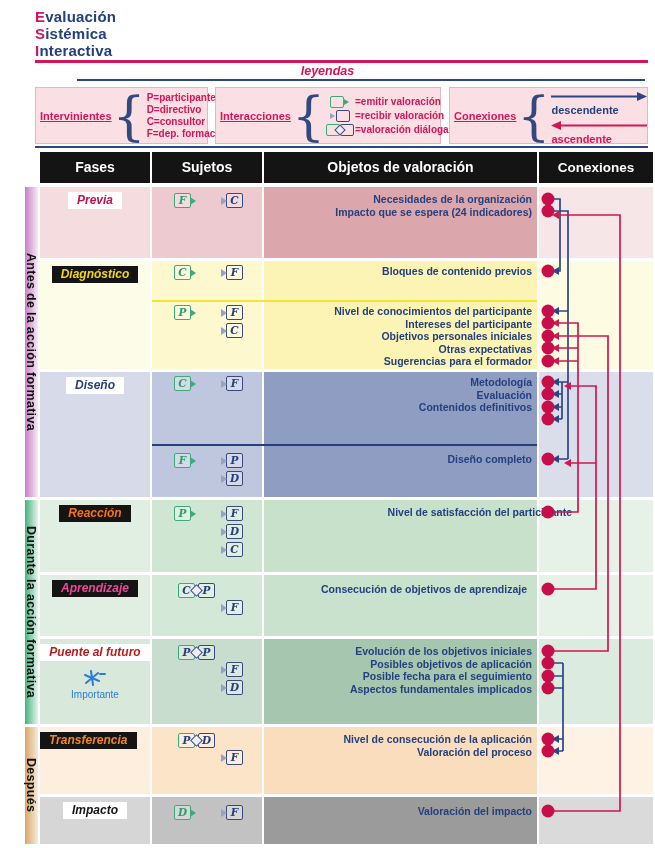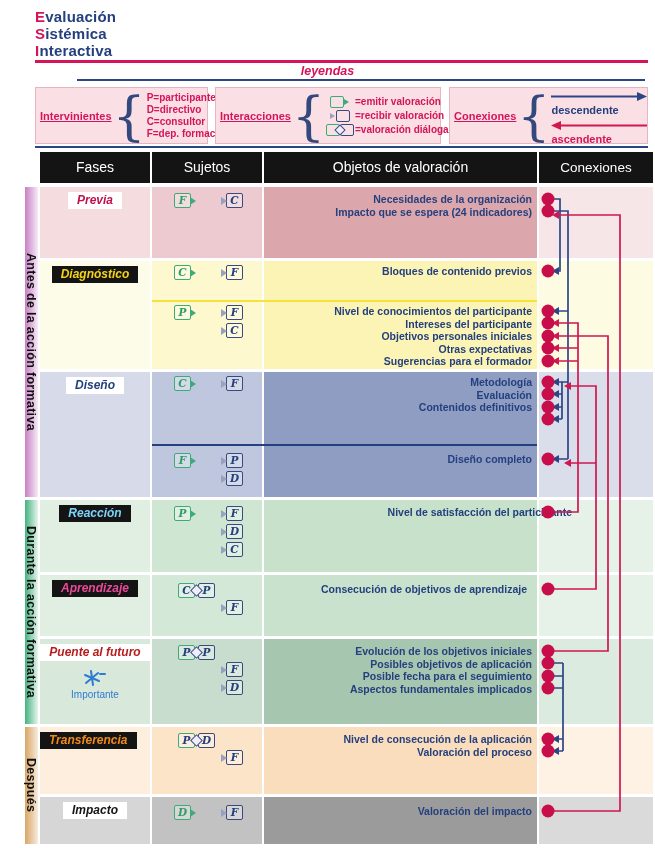--- a/index.html
+++ b/index.html
@@ -14,21 +14,21 @@
   #leyendas{left:0;top:64px;width:655px;text-align:center;color:#d5145a;font-style:italic;font-weight:bold;font-size:12.5px;}
   
   .lgbox{background:#fadfe4;border:1px solid #e5b6c2;display:flex;align-items:center;box-sizing:border-box;padding:1px 4px;}
   .lglabel{color:#d5145a;font-weight:bold;font-size:11px;text-decoration:underline;white-space:nowrap;}
   .brace{font-family:"DejaVu Serif",serif;color:#33497e;font-size:52px;font-weight:normal;line-height:50px;margin:0 1px;}
   .lgitems{color:#d5145a;font-size:10px;font-weight:bold;line-height:12px;white-space:nowrap;}
   .lgrow{display:flex;align-items:center;height:14px;}
   .lgrow .txt{color:#d5145a;font-size:10px;font-weight:bold;margin-left:3px;white-space:nowrap;}
   .cxword{font-size:11px;font-weight:bold;line-height:11px;}
   
-  .hcell{background:#141414;color:#fff;font-weight:normal;text-align:center;line-height:31px;font-size:14px;white-space:nowrap;}
+  .hcell{background:#141414;color:#fff;font-weight:bold;text-align:center;line-height:31px;font-size:14px;white-space:nowrap;}
   
   .band{writing-mode:vertical-rl;text-align:center;font-weight:bold;font-size:12.5px;color:#101010;letter-spacing:.3px;}
   
   .cell{position:absolute;}
   .faselab{display:inline-block;margin-top:5px;padding:1px 9px 2px;font-size:12px;font-weight:bold;font-style:italic;white-space:nowrap;}
   .objline{font-size:10.5px;font-weight:bold;color:#24407e;line-height:12.5px;text-align:right;padding-right:5px;white-space:nowrap;}
   .divider{position:absolute;left:152px;width:385px;height:2px;}
   
   .bdg{position:absolute;width:15px;height:13px;border:1.6px solid #3a4a7c;border-radius:2px;color:#24407e;
        font-family:"DejaVu Serif",serif;font-style:italic;font-weight:bold;font-size:10.5px;line-height:13px;
@@ -177,21 +177,21 @@
       <span class="bdg" style="left: 74px; top: 8px;">P<span class="tabL"></span></span>
       <span class="bdg" style="left: 74px; top: 26px;">D<span class="tabL"></span></span>
     </div>
     <div class="abs" style="left: 264px; top: 445px; width: 273px; padding-top: 8px; box-sizing: border-box;">
       <div class="objline">Diseño completo</div>
     </div>
     <div class="cell" style="left: 40px; top: 500px; width: 110px; height: 72px; background: rgb(224, 239, 226);"></div>
     <div class="cell" style="left: 152px; top: 500px; width: 110px; height: 72px; background: rgb(207, 230, 211);"></div>
     <div class="cell" style="left: 264px; top: 500px; width: 273px; height: 72px; background: rgb(199, 225, 203);"></div>
     <div class="cell" style="left: 539px; top: 500px; width: 114px; height: 72px; background: rgb(230, 242, 232);"></div>
-    <div class="abs" style="left: 40px; top: 500px; width: 110px; text-align: center;"><span class="faselab" style="background: rgb(20, 20, 20); color: #7dd3fc;">Reacción</span></div>
+    <div class="abs" style="left: 40px; top: 500px; width: 110px; text-align: center;"><span class="faselab" style="background: rgb(20, 20, 20); color: #f97316;">Reacción</span></div>
     <div class="abs" style="left: 152px; top: 500px; width: 110px; height: 72px;">
       <span class="bdg emit" style="left: 22px; top: 6px;">P<span class="tabR"></span></span>
       <span class="bdg" style="left: 74px; top: 6px;">F<span class="tabL"></span></span>
       <span class="bdg" style="left: 74px; top: 24px;">D<span class="tabL"></span></span>
       <span class="bdg" style="left: 74px; top: 42px;">C<span class="tabL"></span></span>
     </div>
     <div class="abs" style="left: 264px; top: 500px; width: 273px; padding-top: 6px; box-sizing: border-box; margin-left: 40px;">
       <div class="objline">Nivel de satisfacción del participante</div>
     </div>
     <div class="cell" style="left: 40px; top: 575px; width: 110px; height: 61px; background: rgb(224, 239, 226);"></div>

